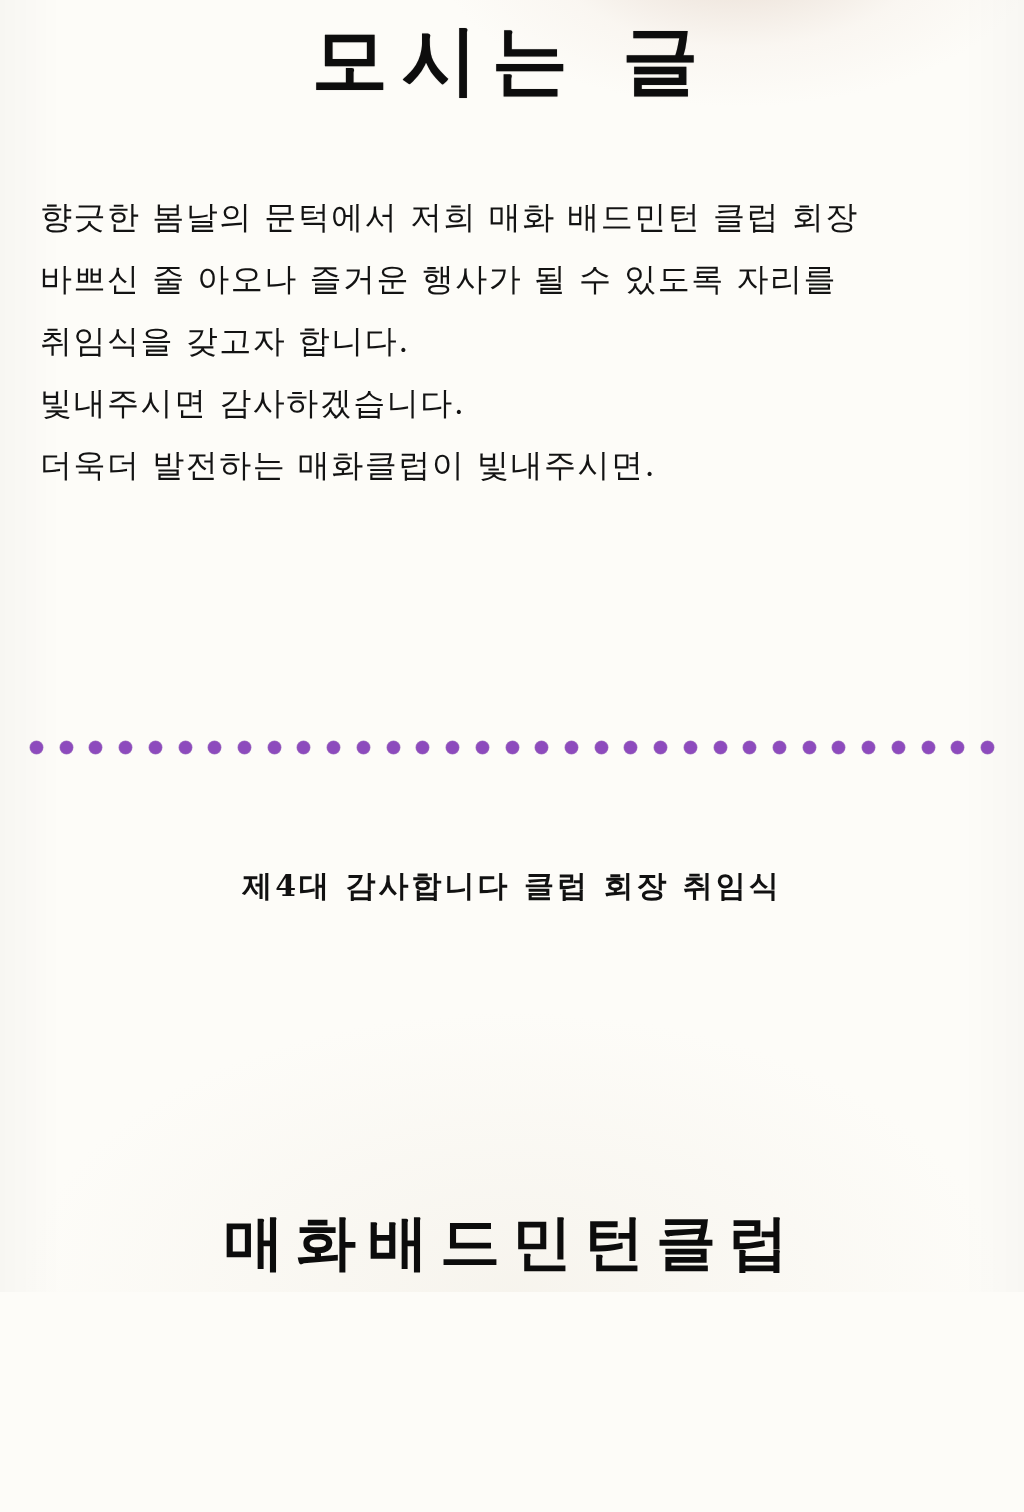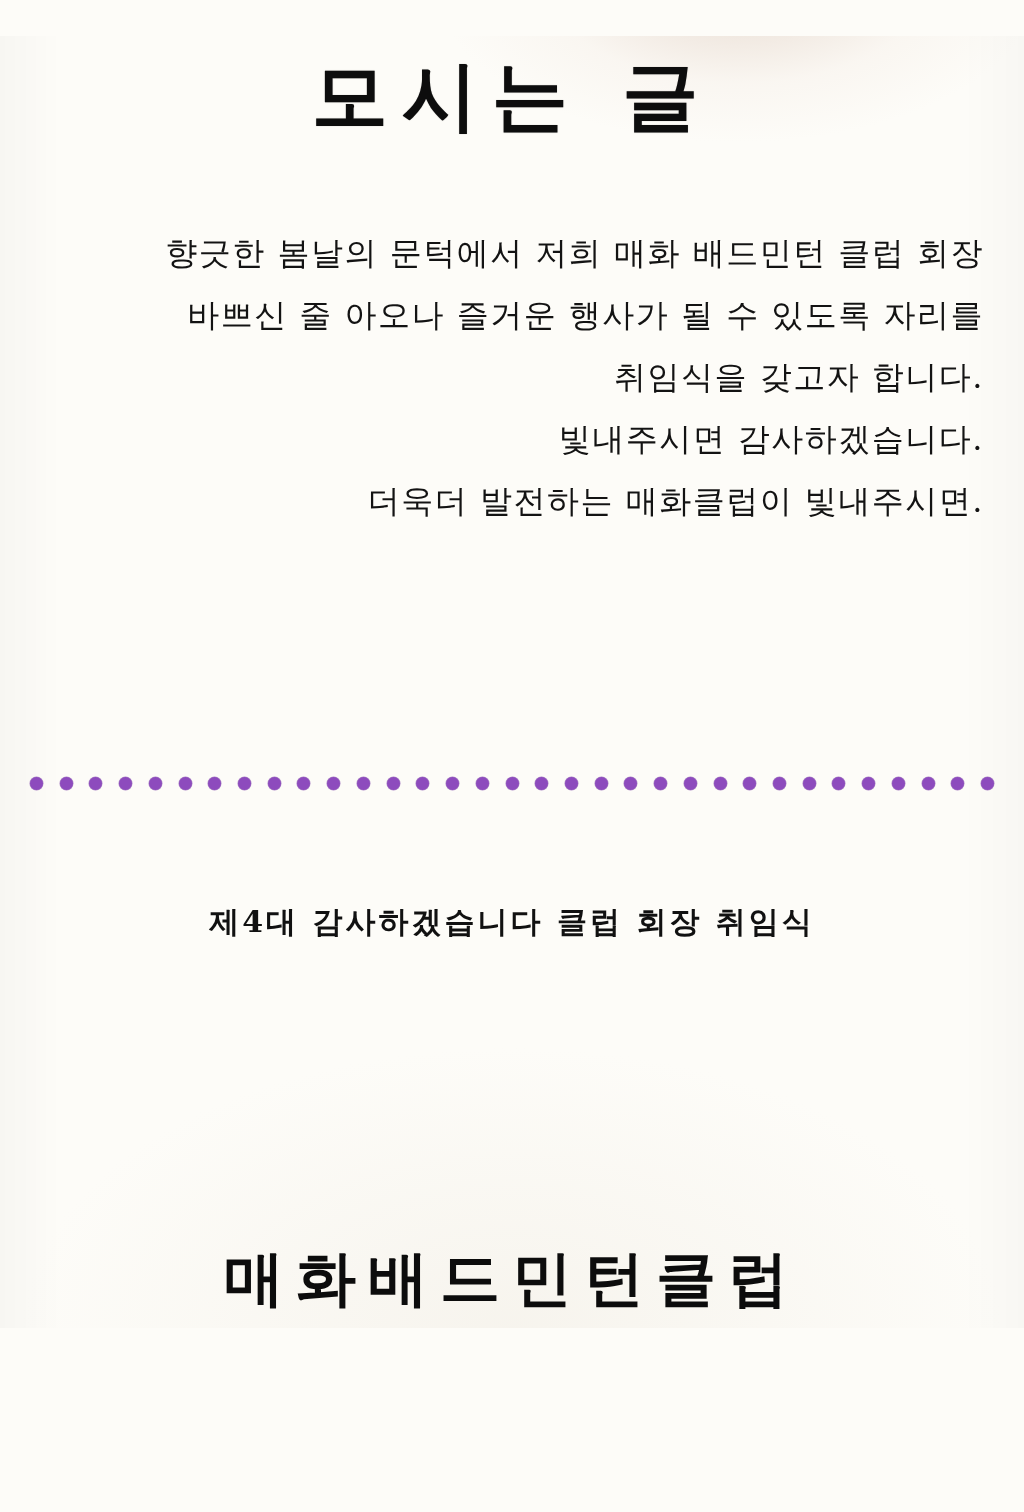--- a/index.html
+++ b/index.html
@@ -16,21 +16,20 @@
   }
   .page {
     position: relative;
     width: 1024px;
     height: 1292px;
     box-sizing: border-box;
     background:
       radial-gradient(ellipse 420px 220px at 72% -4%, rgba(205,178,160,0.45) 0%, rgba(235,220,210,0.18) 45%, rgba(255,255,255,0) 72%),
       radial-gradient(ellipse 700px 400px at 50% 100%, rgba(246,243,236,0.9) 0%, rgba(253,252,248,1) 70%),
       linear-gradient(180deg, #fbf9f4 0%, #fcfbf6 40%, #fdfdfa 100%);
-    margin-top: 36px;
   }
   .paper-noise {
     position: absolute;
     inset: 0;
     pointer-events: none;
     background:
       linear-gradient(90deg, rgba(0,0,0,0.025) 0%, rgba(0,0,0,0) 6%, rgba(0,0,0,0) 94%, rgba(0,0,0,0.02) 100%);
     mix-blend-mode: multiply;
   }
   .title {
@@ -44,21 +43,21 @@
     font-weight: 700;
     letter-spacing: 14px;
     color: #0d0d0d;
     text-shadow: 0 0 1px rgba(0,0,0,0.35);
   }
   .greeting {
     position: absolute;
     top: 186px;
     left: 40px;
     width: 944px;
-    text-align: right;
+    text-align: left;
     font-family: "DejaVu Serif", serif;
     font-size: 32px;
     line-height: 62px;
     letter-spacing: 1.5px;
     color: #131313;
   }
   .greeting .line {
     display: block;
     white-space: nowrap;
   }
@@ -178,17 +177,17 @@
       <span class="dot" style="background: rgb(141, 75, 189);"></span>
       <span class="dot" style="background: rgb(141, 75, 189);"></span>
       <span class="dot" style="background: rgb(141, 75, 189);"></span>
       <span class="dot" style="background: rgb(141, 75, 189);"></span>
       <span class="dot" style="background: rgb(141, 75, 189);"></span>
       <span class="dot" style="background: rgb(141, 75, 189);"></span>
       <span class="dot" style="background: rgb(141, 75, 189);"></span>
       <span class="dot" style="background: rgb(141, 75, 189);"></span>
     </div>
 
-  <div class="event-title">제4대 감사하겠습니다 클럽 회장 취임식</div>
+  <div class="event-title">제4대 감사합니다 클럽 회장 취임식</div>
 
 
   <div class="footer-club">매화배드민턴클럽</div>
 </div>
 
 </body></html>

